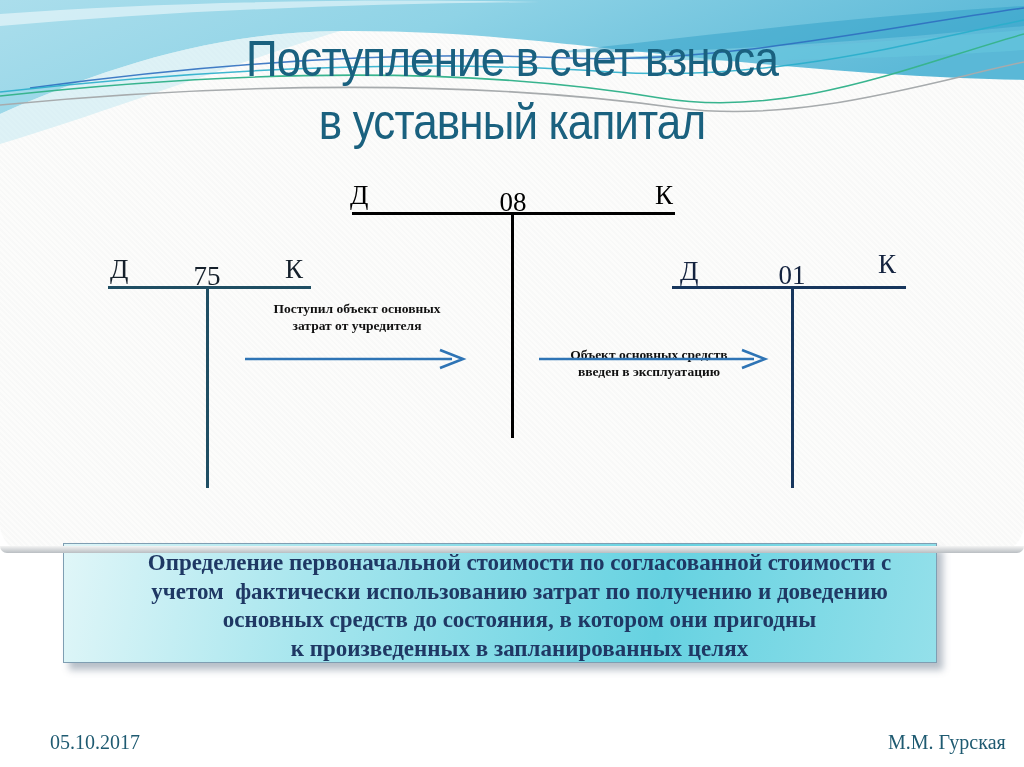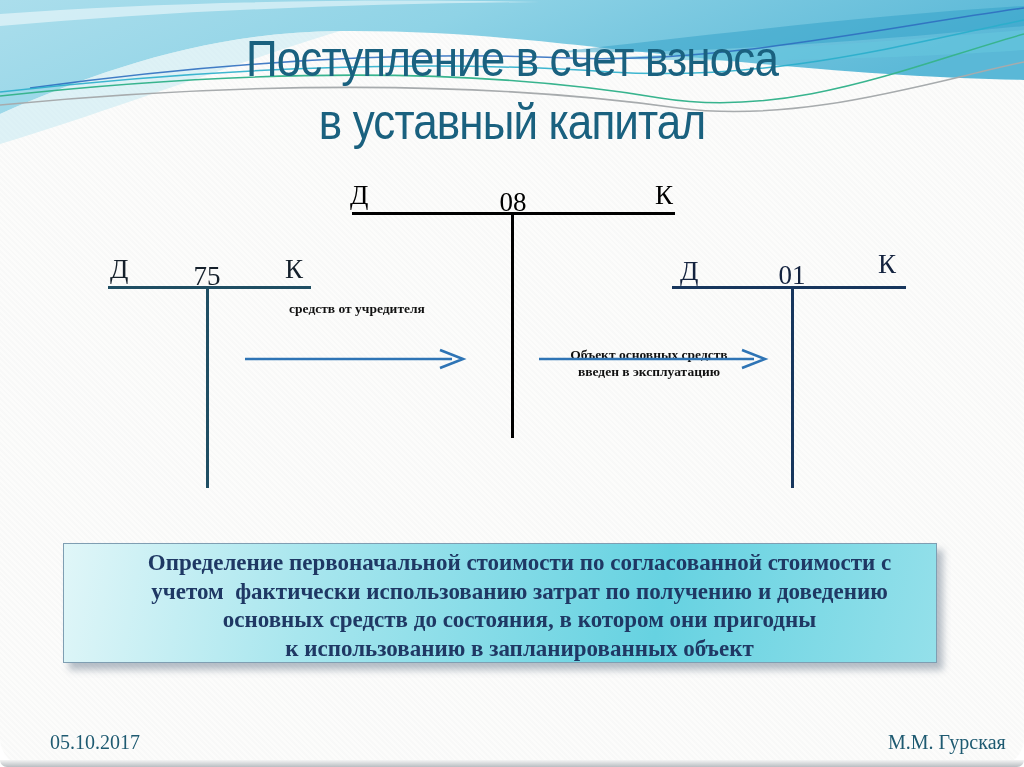--- a/index.html
+++ b/index.html
@@ -1,20 +1,20 @@
 <!DOCTYPE html>
 <html><head>
 <meta charset="utf-8">
 <style>
   * { margin: 0; padding: 0; box-sizing: border-box; }
   html, body { width: 1024px; height: 767px; overflow: hidden; background: #ffffff; }
   #slide {
     position: relative;
     width: 1024px;
-    height: 767px;
+    height: 553px;
     background:
       repeating-linear-gradient(45deg, rgba(200,205,208,0.07) 0 2px, rgba(255,255,255,0) 2px 4px),
       #FCFCFB;
     font-family: "Liberation Serif", serif;
     border-radius: 29px;
   }
   
   .wave-wrap { position: absolute; left: 0; top: 0; width: 1024px; height: 340px; pointer-events: none; }
   
   .title {
@@ -131,21 +131,22 @@
   <div class="hline" style="left:108px; top:286px; width:203px; background:#1F4E63;"></div>
   <div class="vline" style="left:206px; top:288px; height:200px; background:#1F4E63;"></div>
 
   <div class="acct-label" style="left:680px; top:256px; color:#14233F;">Д</div>
   <div class="acct-label acct-num" style="left:766px; top:253px; width:52px; color:#14233F;">01</div>
   <div class="acct-label" style="left:878px; top:249px; color:#14233F;">К</div>
   <div class="hline" style="left:672px; top:286px; width:234px; background:#17365D;"></div>
   <div class="vline" style="left:791px; top:288px; height:200px; background:#17365D;"></div>
 
   <div class="annot" style="left:244px; top:300px;">
-    <div>средств от учредителя</div>
+    <div>Поступил объект основных</div>
+    <div>затрат от учредителя</div>
   </div>
 
   <div class="annot" style="left:536px; top:300px;margin-top:46px;">
     <div>Объект основных средств</div>
     <div>введен в эксплуатацию</div>
   </div>
 
   <svg class="arrow-svg" style="left:244px; top:347px;" width="224" height="24" viewBox="0 0 224 24">
     <line x1="1" y1="12" x2="208" y2="12" stroke="#2E74B5" stroke-width="2.6"></line>
     <polyline points="196,3 219,12 196,21" stroke="#2E74B5" stroke-width="2.6" fill="none"></polyline>
@@ -153,20 +154,20 @@
 
   <svg class="arrow-svg" style="left:538px; top:347px;" width="232" height="24" viewBox="0 0 232 24">
     <line x1="1" y1="12" x2="216" y2="12" stroke="#2E74B5" stroke-width="2.6"></line>
     <polyline points="204,3 227,12 204,21" stroke="#2E74B5" stroke-width="2.6" fill="none"></polyline>
   </svg>
 
   <div class="infobox">
     <div class="iline">Определение первоначальной стоимости по согласованной стоимости с</div>
     <div class="iline">учетом  фактически использованию затрат по получению и доведению</div>
     <div class="iline">основных средств до состояния, в котором они пригодны</div>
-    <div class="iline">к использованию в запланированных объект</div>
+    <div class="iline">к произведенных в запланированных целях</div>
   </div>
 
   <div class="footer-date">05.10.2017</div>
   <div class="footer-author">М.М. Гурская</div>
 
   <div class="slide-edge"></div>
 </div>
 
 </body></html>

